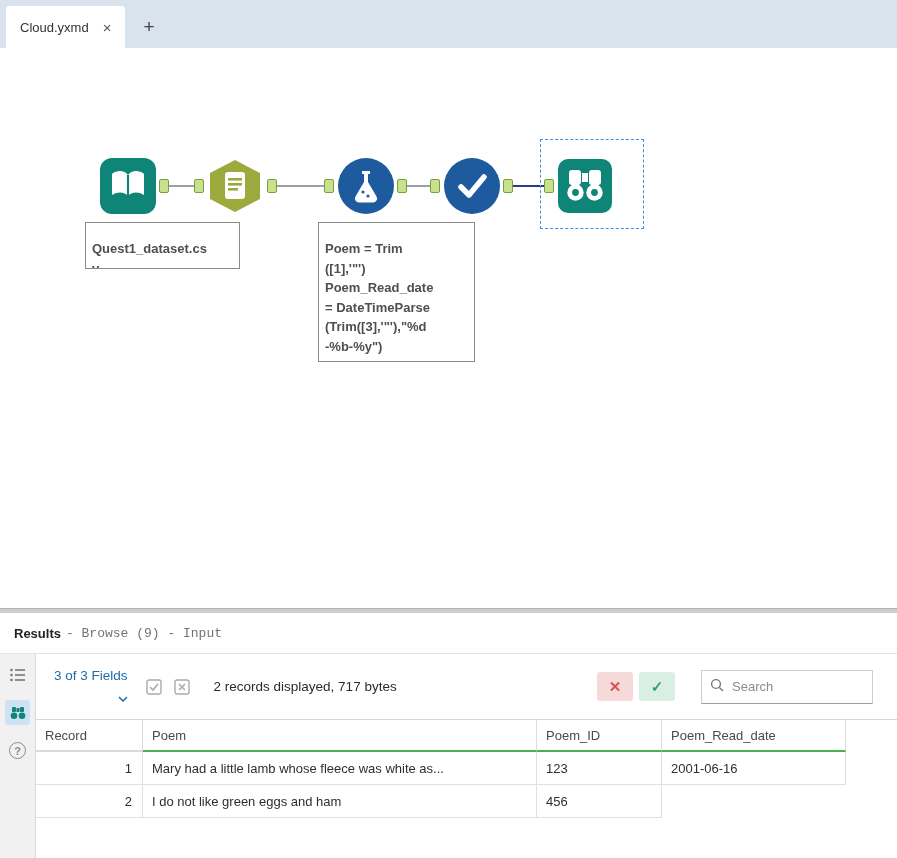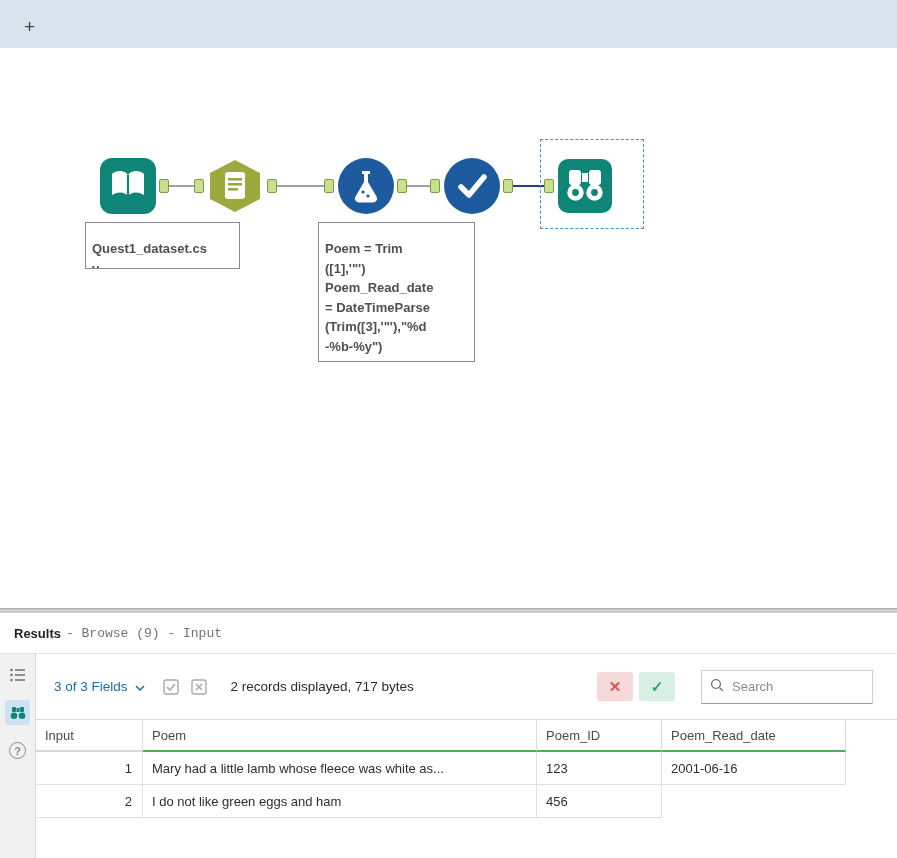--- a/index.html
+++ b/index.html
@@ -32,21 +32,21 @@
   .results-body{display:flex;height:204px;}
   .left-strip{width:36px;background:#f1f1f1;border-right:1px solid #d8d8d8;display:flex;flex-direction:column;align-items:center;padding-top:8px;gap:13px;box-sizing:border-box;}
   .strip-icon{width:25px;height:25px;display:flex;align-items:center;justify-content:center;border-radius:3px;cursor:pointer;}
   .strip-icon.active{background:#cfe2f4;}
   .qmark{width:17px;height:17px;border:1.5px solid #8a8a8a;border-radius:50%;color:#8a8a8a;font-size:11px;font-weight:700;display:flex;align-items:center;justify-content:center;box-sizing:border-box;}
 
   .content{flex:1;display:flex;flex-direction:column;min-width:0;}
 
   
   .toolbar{height:66px;display:flex;align-items:center;padding:0 24px 0 18px;border-bottom:1px solid #d9d9d9;box-sizing:border-box;background:#fff;}
-  .fields{display:flex;align-items:flex-end;gap:7px;color:#1b6ca8;font-size:13.5px;cursor:pointer;margin-right:18px;white-space:nowrap;}
+  .fields{display:flex;align-items:flex-end;gap:7px;color:#1b6ca8;font-size:13.5px;cursor:pointer;margin-right:18px;white-space:nowrap;flex-direction:column;}
   .tb-icon{display:flex;align-items:center;justify-content:center;cursor:pointer;}
   .tb-icon.first{margin-right:12px;}
   .tb-icon.second{margin-right:24px;}
   .records{font-size:13.5px;color:#2b2b2b;white-space:nowrap;}
   .spacer{flex:1;}
   .btn{width:36px;height:29px;border:none;border-radius:3px;font-size:15px;display:flex;align-items:center;justify-content:center;cursor:pointer;font-family:inherit;}
   .btn-x{background:#f6d9d9;color:#d9534f;margin-right:6px;font-weight:700;}
   .btn-check{background:#d9efe3;color:#27a166;margin-right:26px;font-weight:700;}
   .search{width:172px;height:30px;border:1px solid #cfcfcf;border-bottom-color:#9e9e9e;display:flex;align-items:center;padding:16px 8px;gap:6px;box-sizing:border-box;background:#fff;}
   .search input{border:none;outline:none;flex:1;font-size:13px;color:#333;font-family:inherit;min-width:0;background:transparent;}
@@ -58,20 +58,24 @@
   .th.col-record{border-bottom:2px solid #d9d9d9;}
   .td{height:33px;display:flex;align-items:center;padding-left:9px;font-size:13px;color:#2e2e2e;border-right:1px solid #e0e0e0;border-bottom:1px solid #e0e0e0;box-sizing:border-box;white-space:nowrap;overflow:hidden;background:#fff;}
   .td.col-record{justify-content:flex-end;padding-right:10px;padding-left:0;}
 </style>
 </head>
 <body>
 
 <div class="window">
 
   <div class="tabbar">
+    <div class="tab">
+      <span>Cloud.yxmd</span>
+      <span class="tab-close">×</span>
+    </div>
     <div class="tab-add">+</div>
   </div>
 
   <div class="canvas">
 
     <div class="wire" style="left:169px;top:137px;width:25px;"></div>
     <div class="wire" style="left:277px;top:137px;width:47px;"></div>
     <div class="wire" style="left:407px;top:137px;width:23px;"></div>
     <div class="wire blue" style="left:513px;top:137px;width:31px;"></div>
 
@@ -230,21 +234,21 @@
               <circle cx="6" cy="6" r="4.4" fill="none" stroke="#777" stroke-width="1.4"></circle>
               <line x1="9.4" y1="9.4" x2="13" y2="13" stroke="#777" stroke-width="1.4"></line>
             </svg>
           </span>
           <input placeholder="Search" style="">
         </div>
       </div>
 
       <div>
         <div class="grid-row">
-          <div class="th col-record">Input</div>
+          <div class="th col-record">Record</div>
           <div class="th">Poem</div>
           <div class="th">Poem_ID</div>
           <div class="th">Poem_Read_date</div>
         </div>
         <div class="grid-row">
           <div class="td col-record">1</div>
           <div class="td">Mary had a little lamb whose fleece was white as...</div>
           <div class="td">123</div>
           <div class="td">2001-06-16</div>
         </div>

